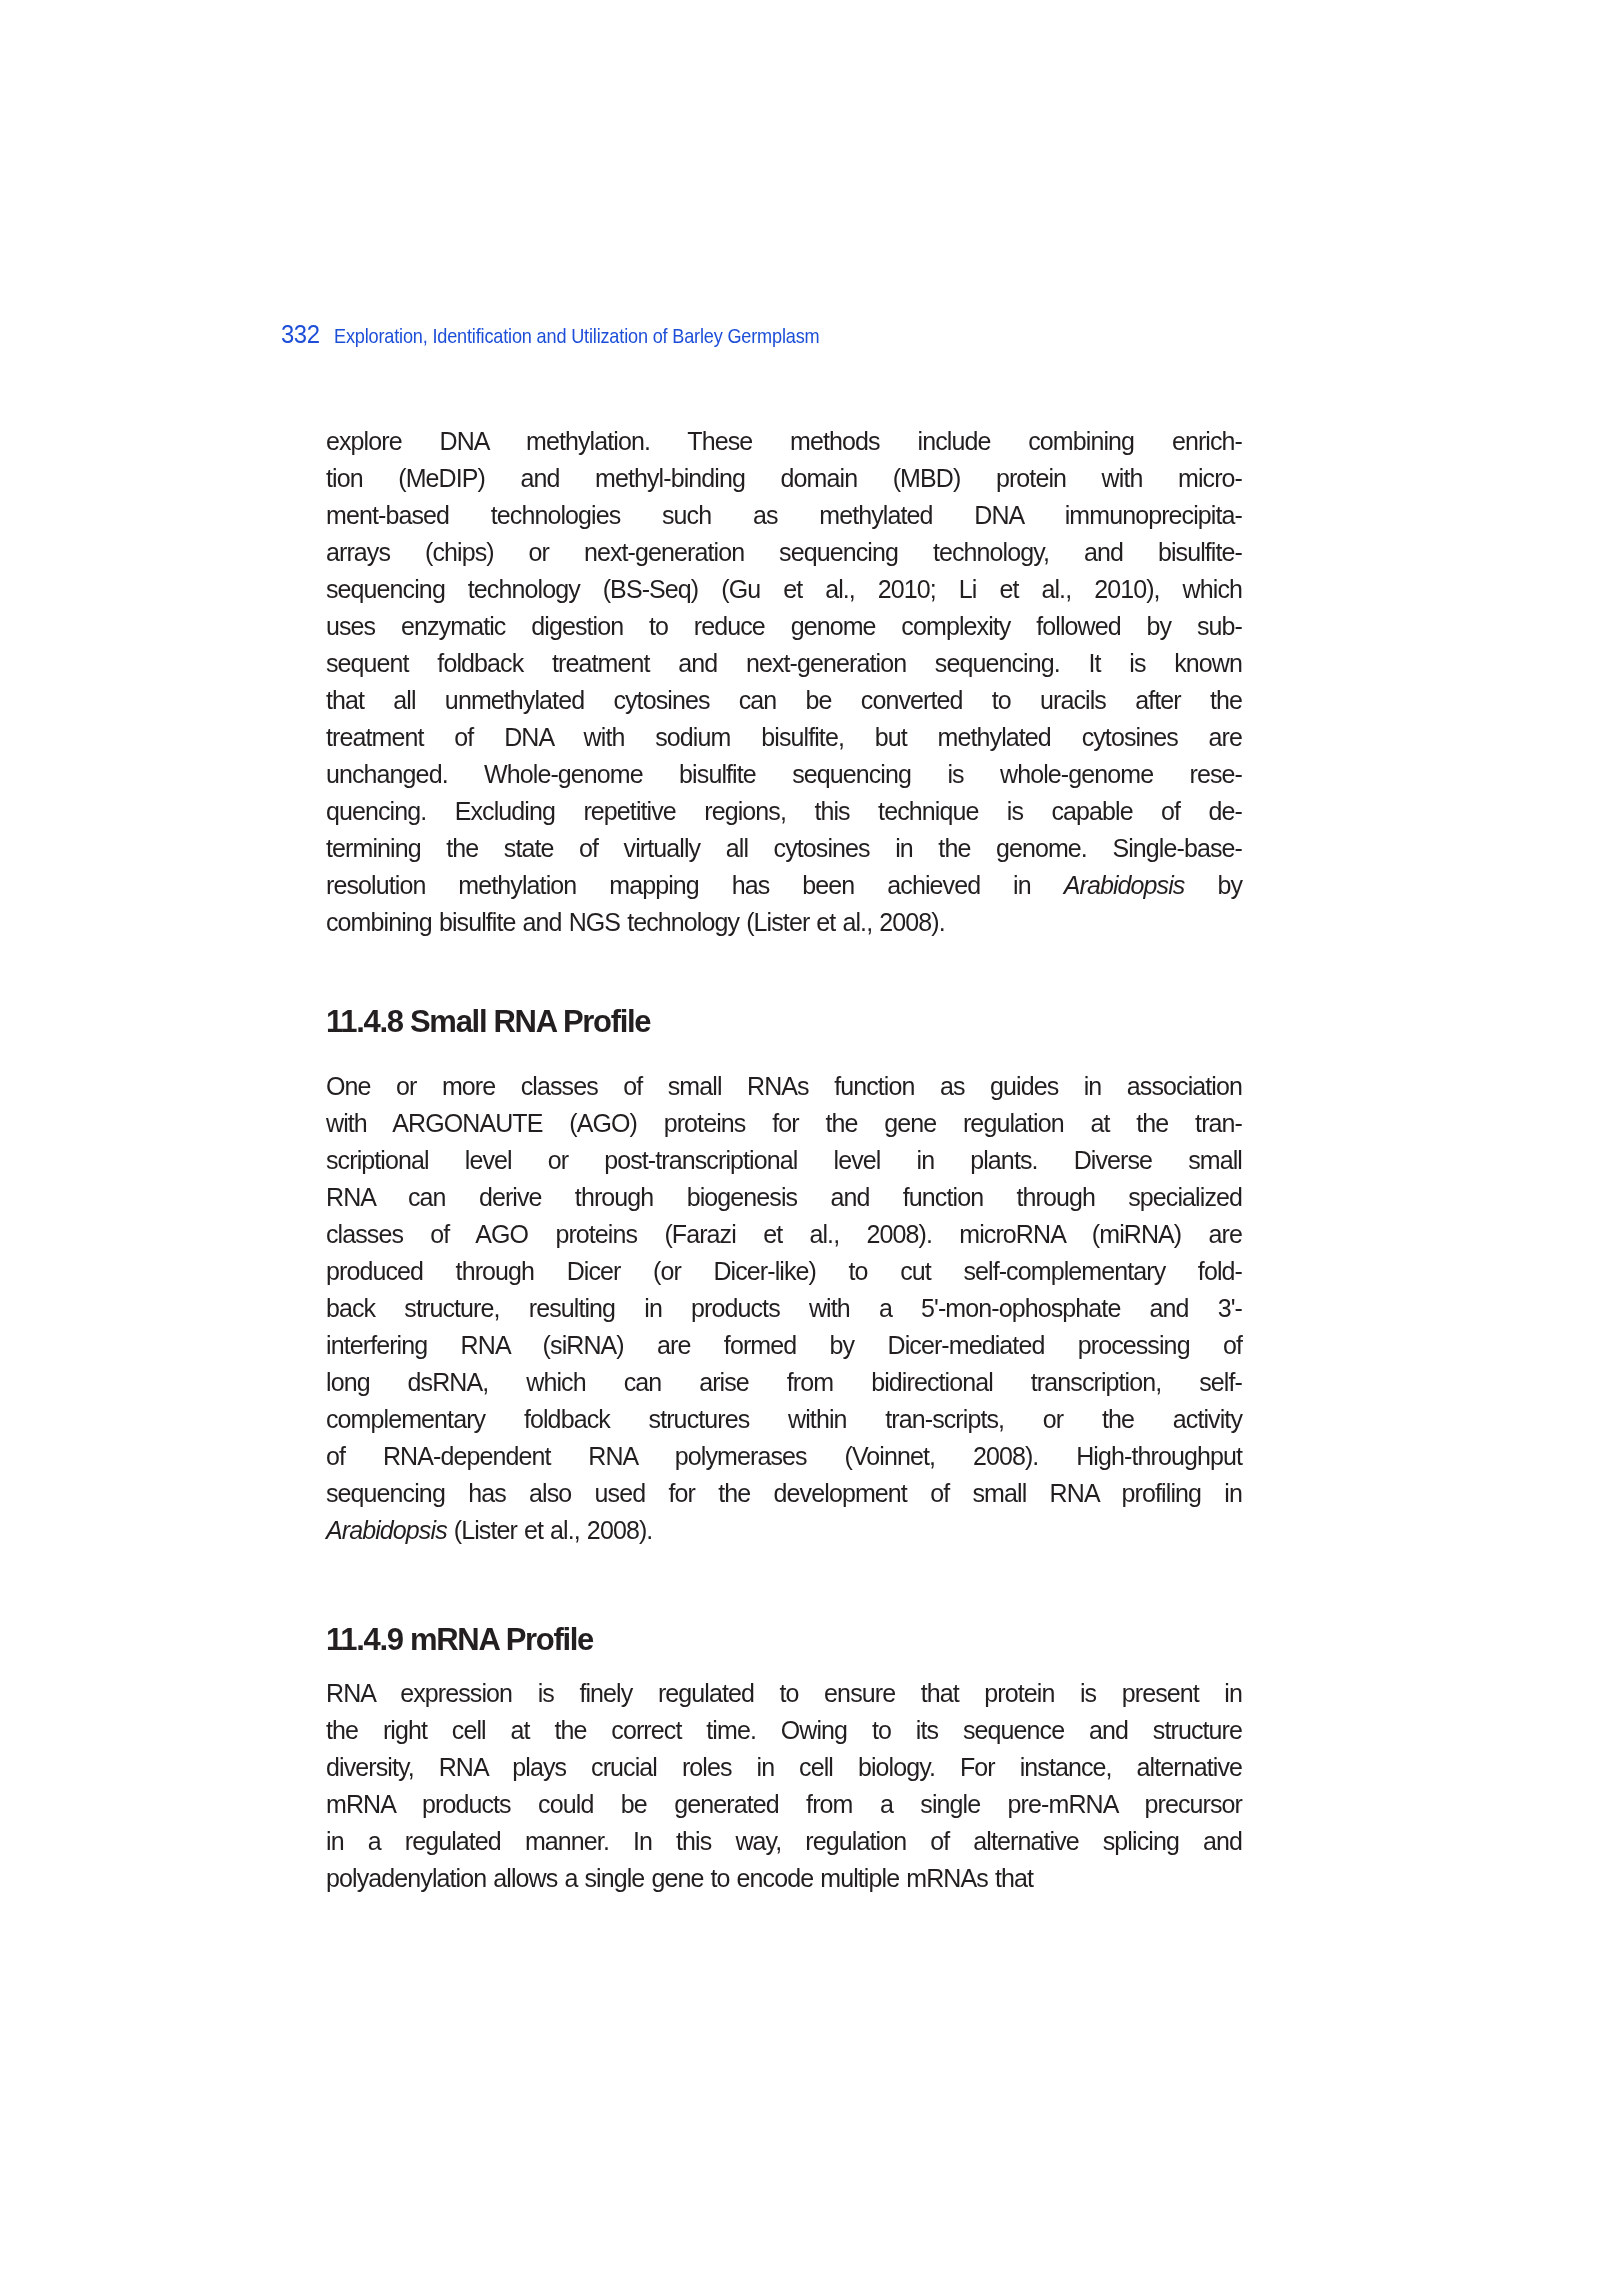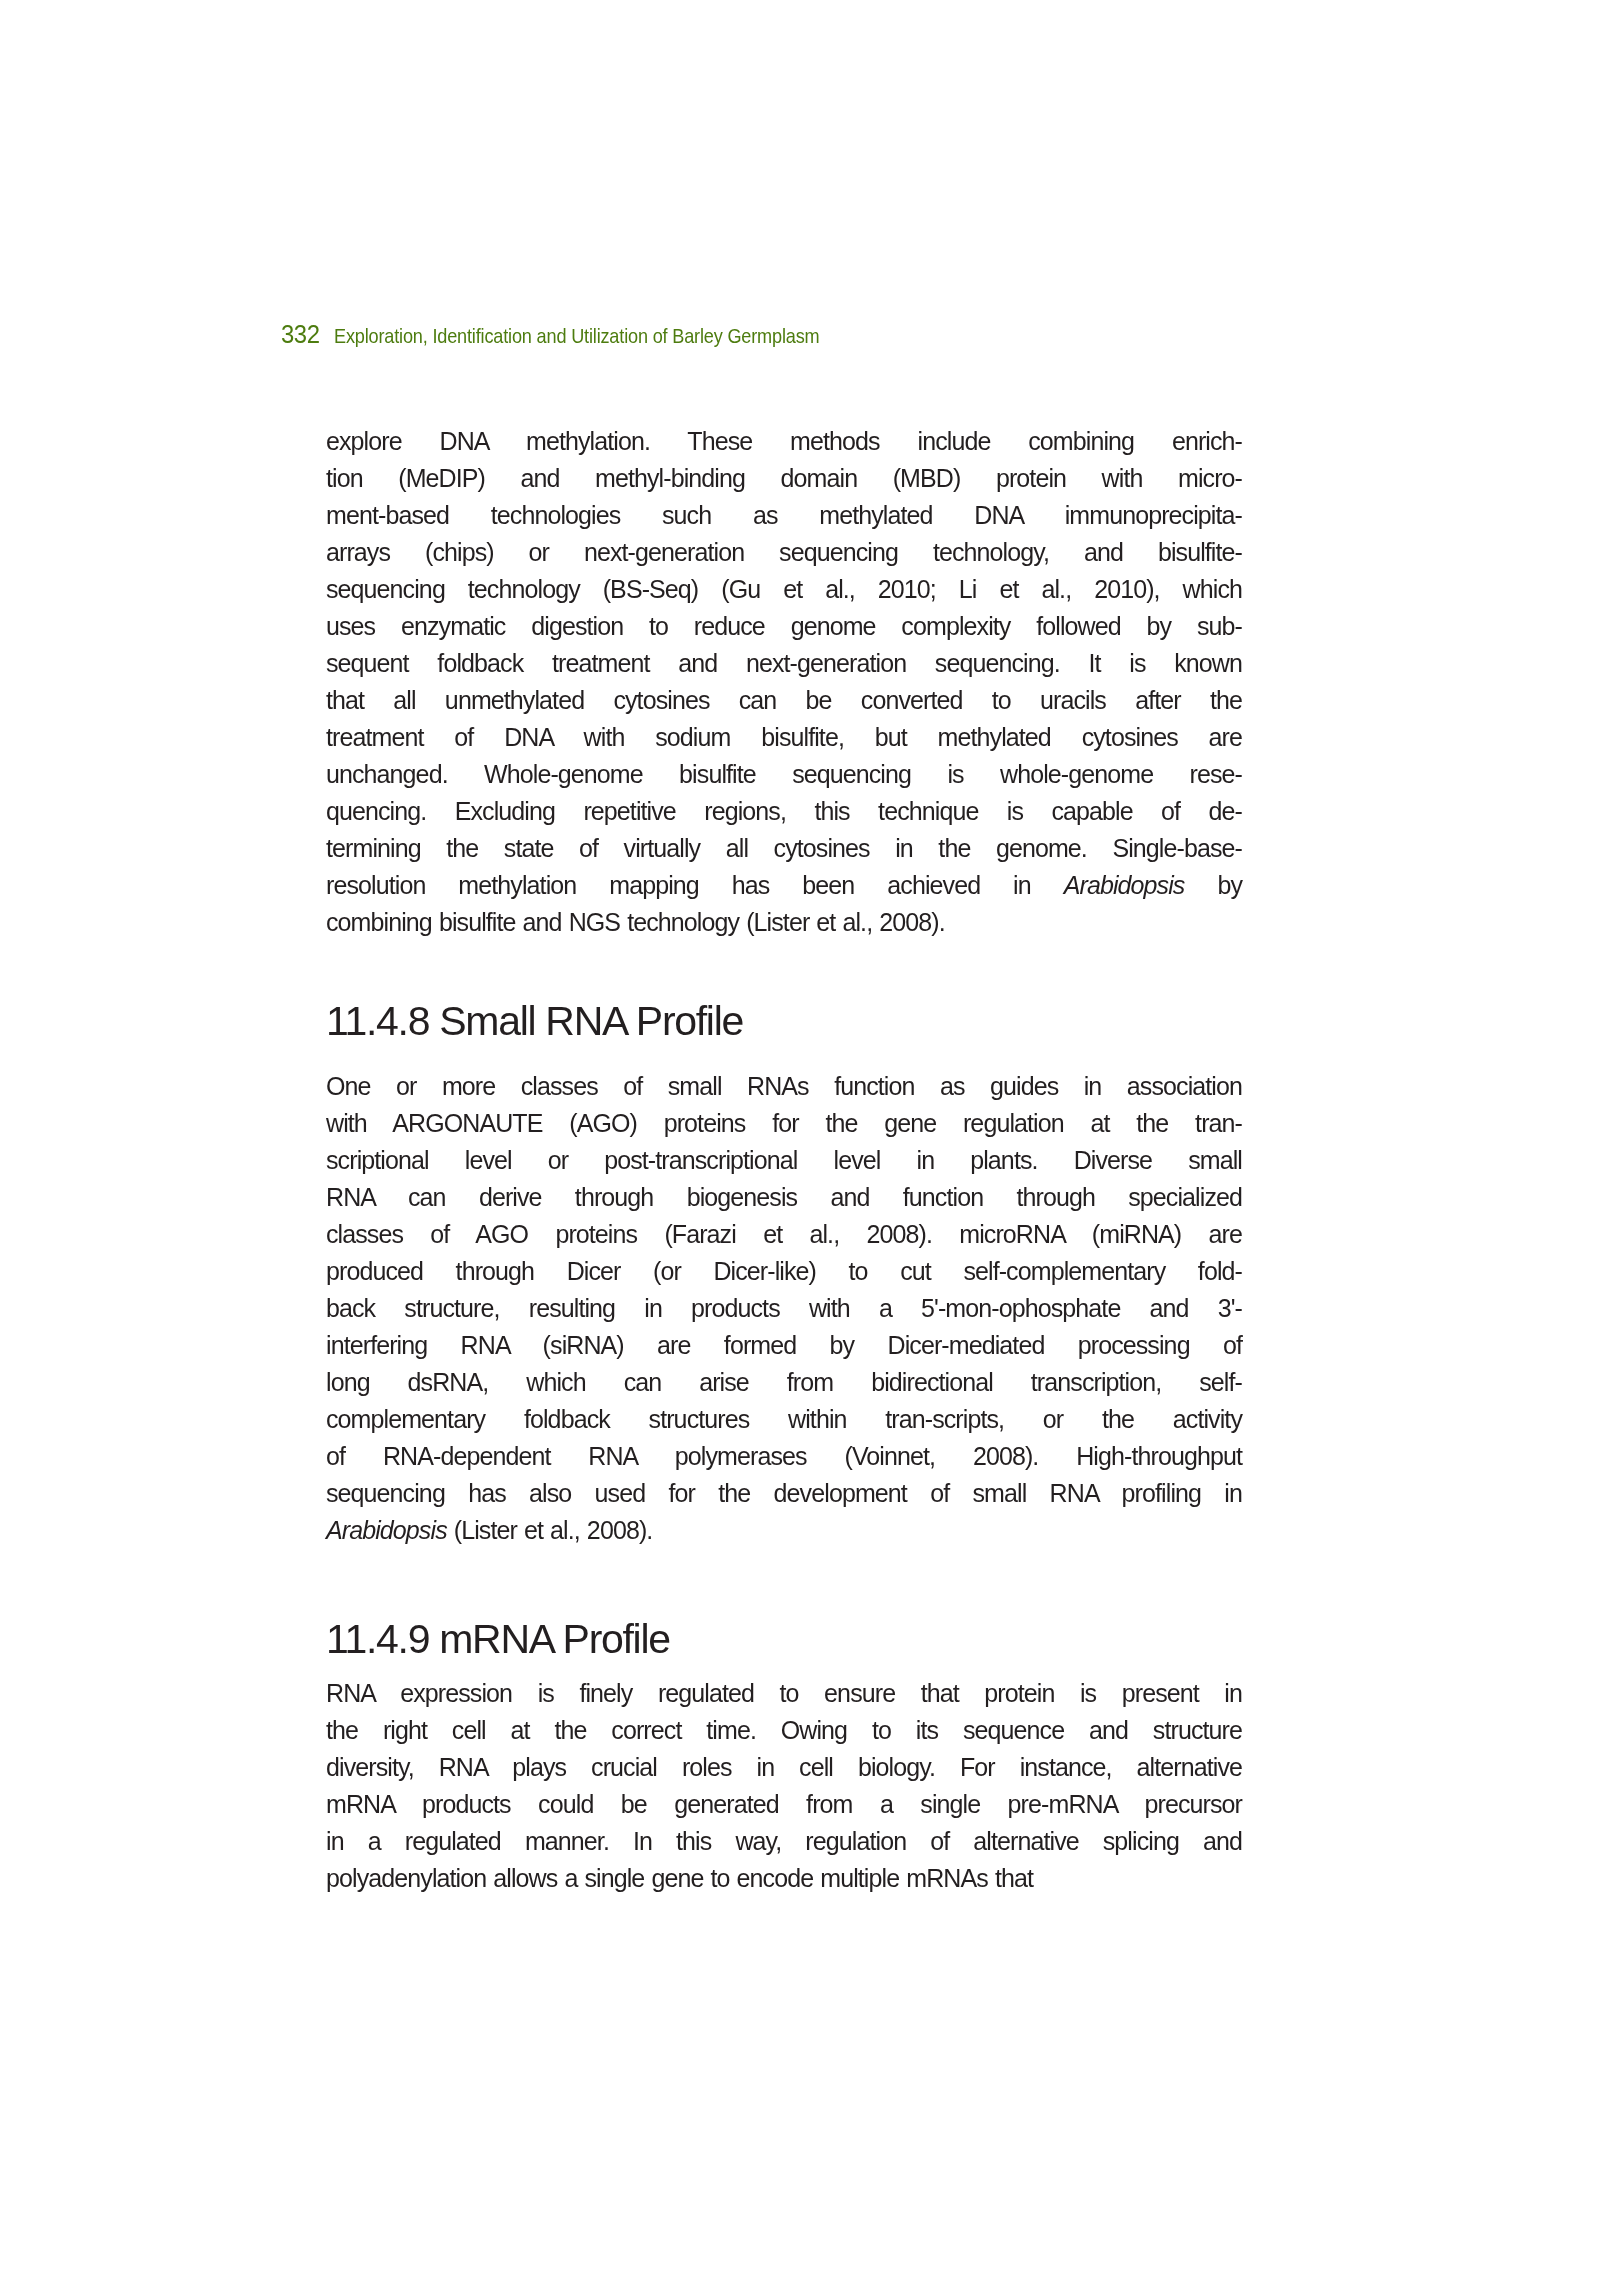--- a/index.html
+++ b/index.html
@@ -1,26 +1,26 @@
 <!DOCTYPE html>
 <html><head>
 <meta charset="utf-8">
 <style>
   html, body { margin: 0; padding: 0; background: #ffffff; }
   body { width: 1620px; height: 2292px; position: relative; overflow: hidden; color: #231f20; }
   .page { position: absolute; left: 0; top: 0; width: 1620px; height: 2292px; background: #fff; }
   .running-header { position: absolute; left: 281px; top: 319px; white-space: nowrap;
-    font-family: "Liberation Sans", sans-serif; color: #4d7c0f; }
+    font-family: "Liberation Sans", sans-serif; color: #1d4ed8; }
   .page-number { font-size: 26.5px; letter-spacing: -0.5px; display: inline-block; transform: scaleX(0.9); transform-origin: left; margin-right: 5.9px; }
   .header-title { font-size: 20.6px; display: inline-block; transform: scaleX(0.88); transform-origin: left; letter-spacing: -0.2px; }
   .column { position: absolute; left: 326px; width: 916px; font-family: "Liberation Sans", sans-serif; }
   .para { margin: 0; font-size: 25px; line-height: 37px; text-align: justify; letter-spacing: -0.9px; word-spacing: 1px; hyphens: manual; }
   .line { display: block; text-align: justify; text-align-last: justify; white-space: nowrap; overflow: visible; }
   .line.last { text-align-last: left; }
-  .heading { margin: 0; font-size: 41px; font-weight: normal; letter-spacing: -1.3px; line-height: 39px; white-space: nowrap; }
+  .heading { margin: 0; font-size: 31px; font-weight: bold; letter-spacing: -1.3px; line-height: 39px; white-space: nowrap; }
   .italic { font-style: italic; }
 </style>
 </head>
 <body>
 
 <div class="page">
 
   <div class="running-header">
     <span class="page-number">332</span>
     <span class="header-title">Exploration, Identification and Utilization of Barley Germplasm</span>

